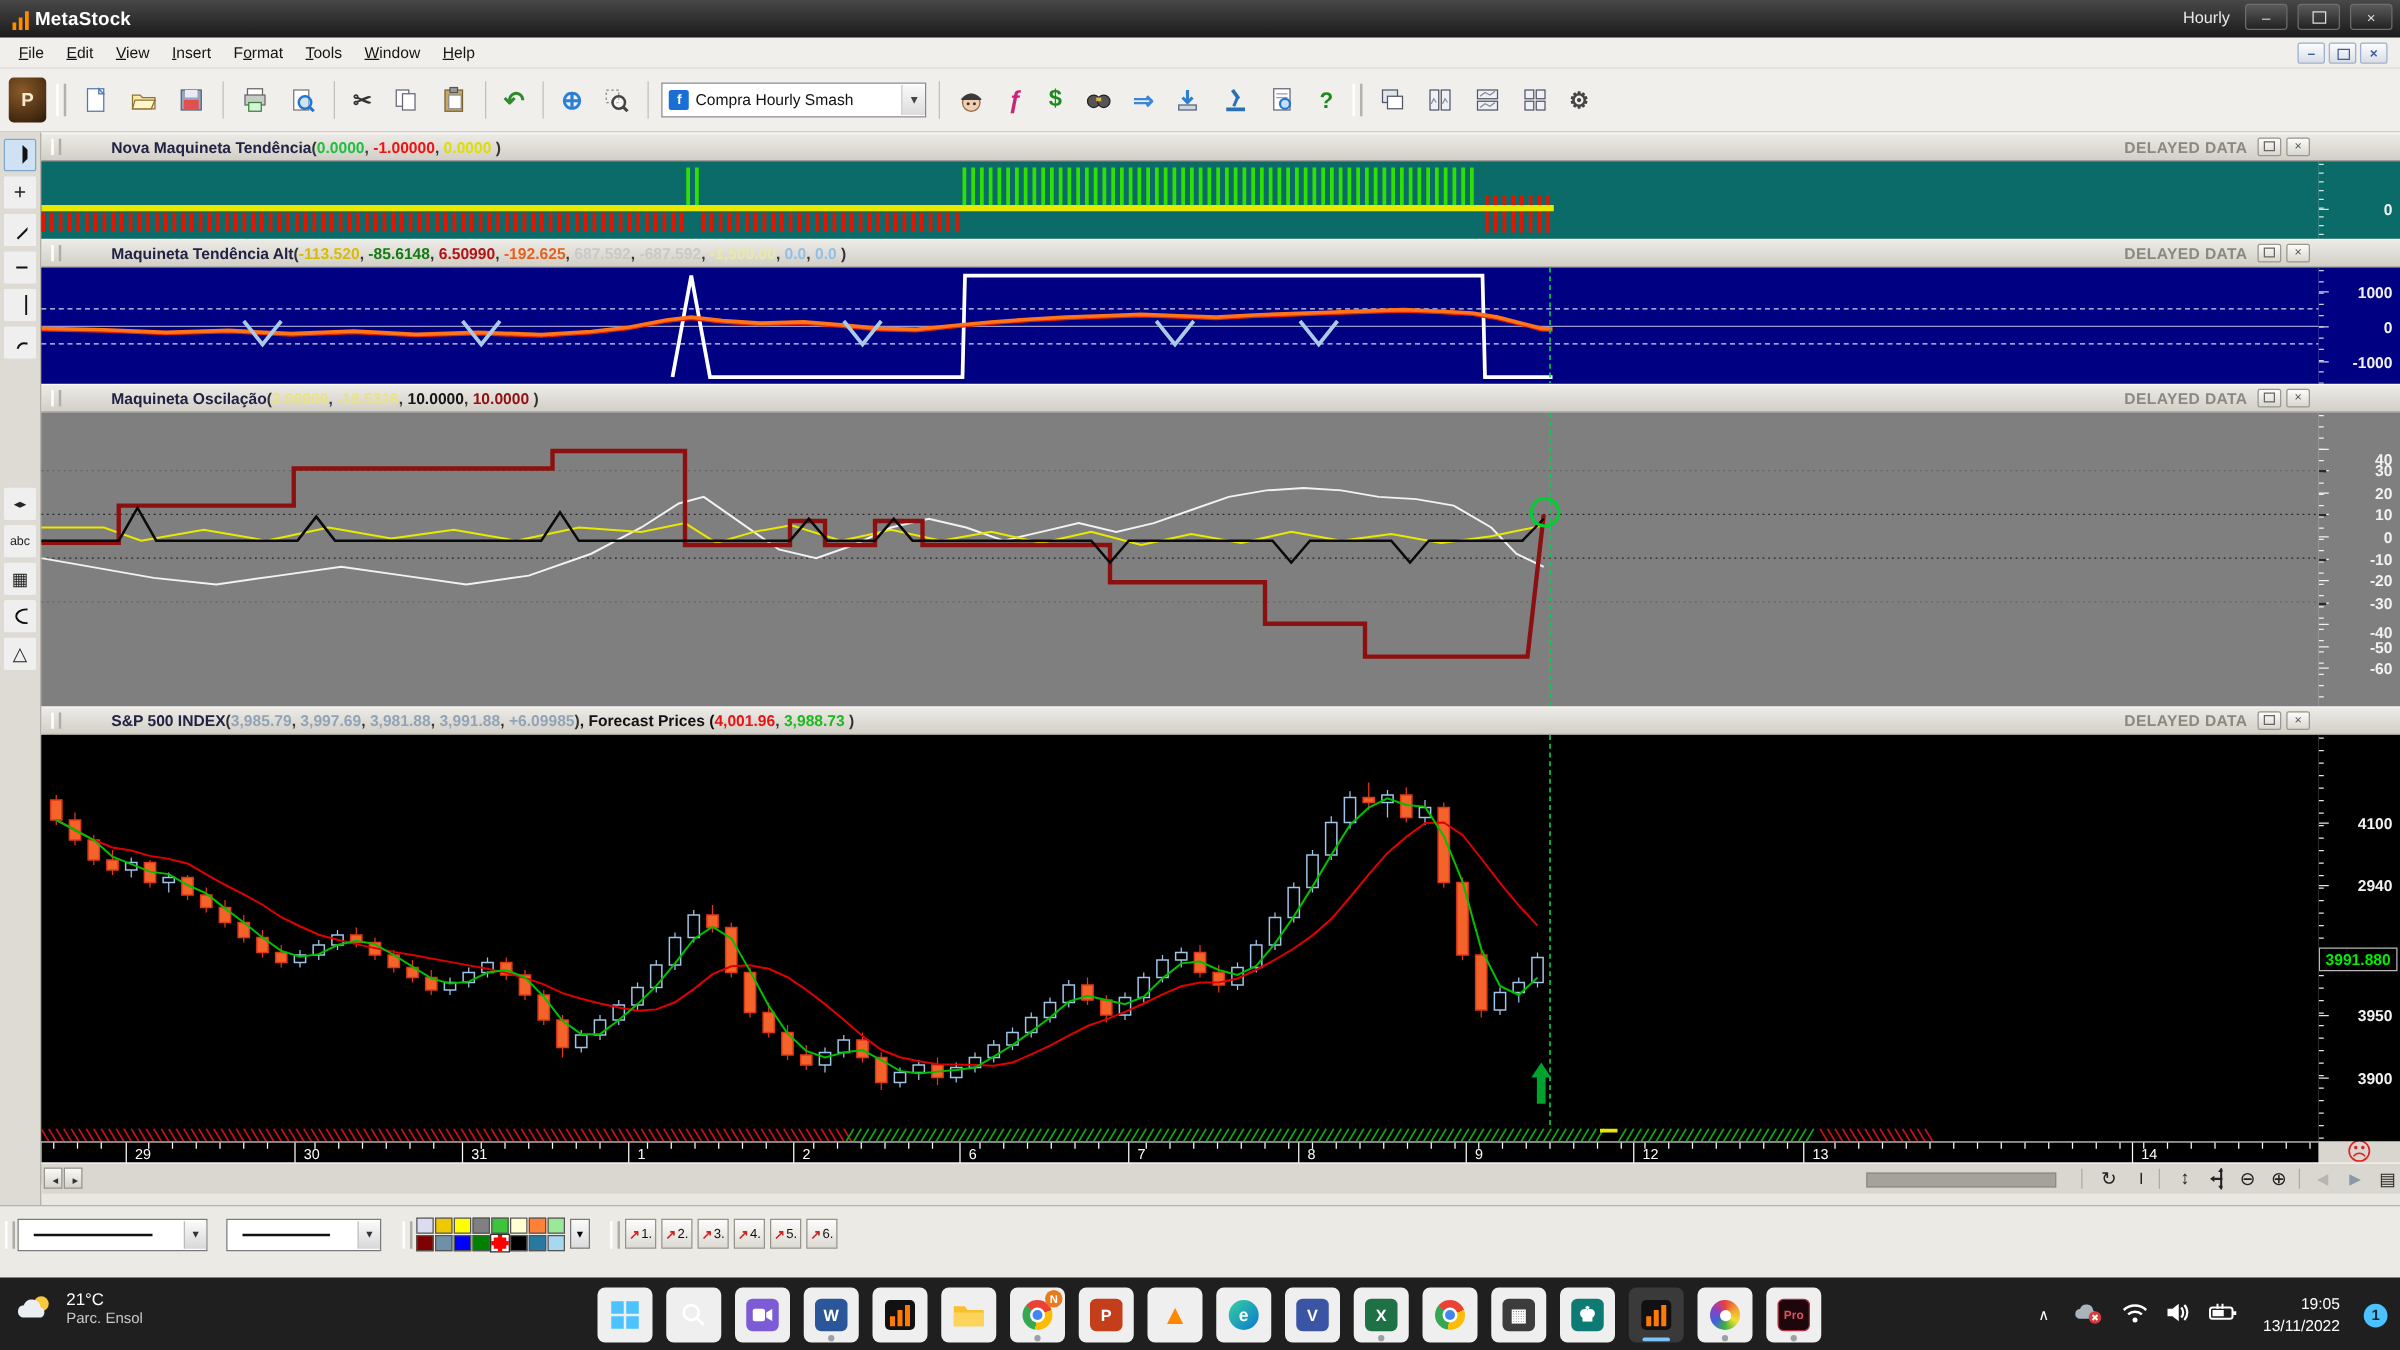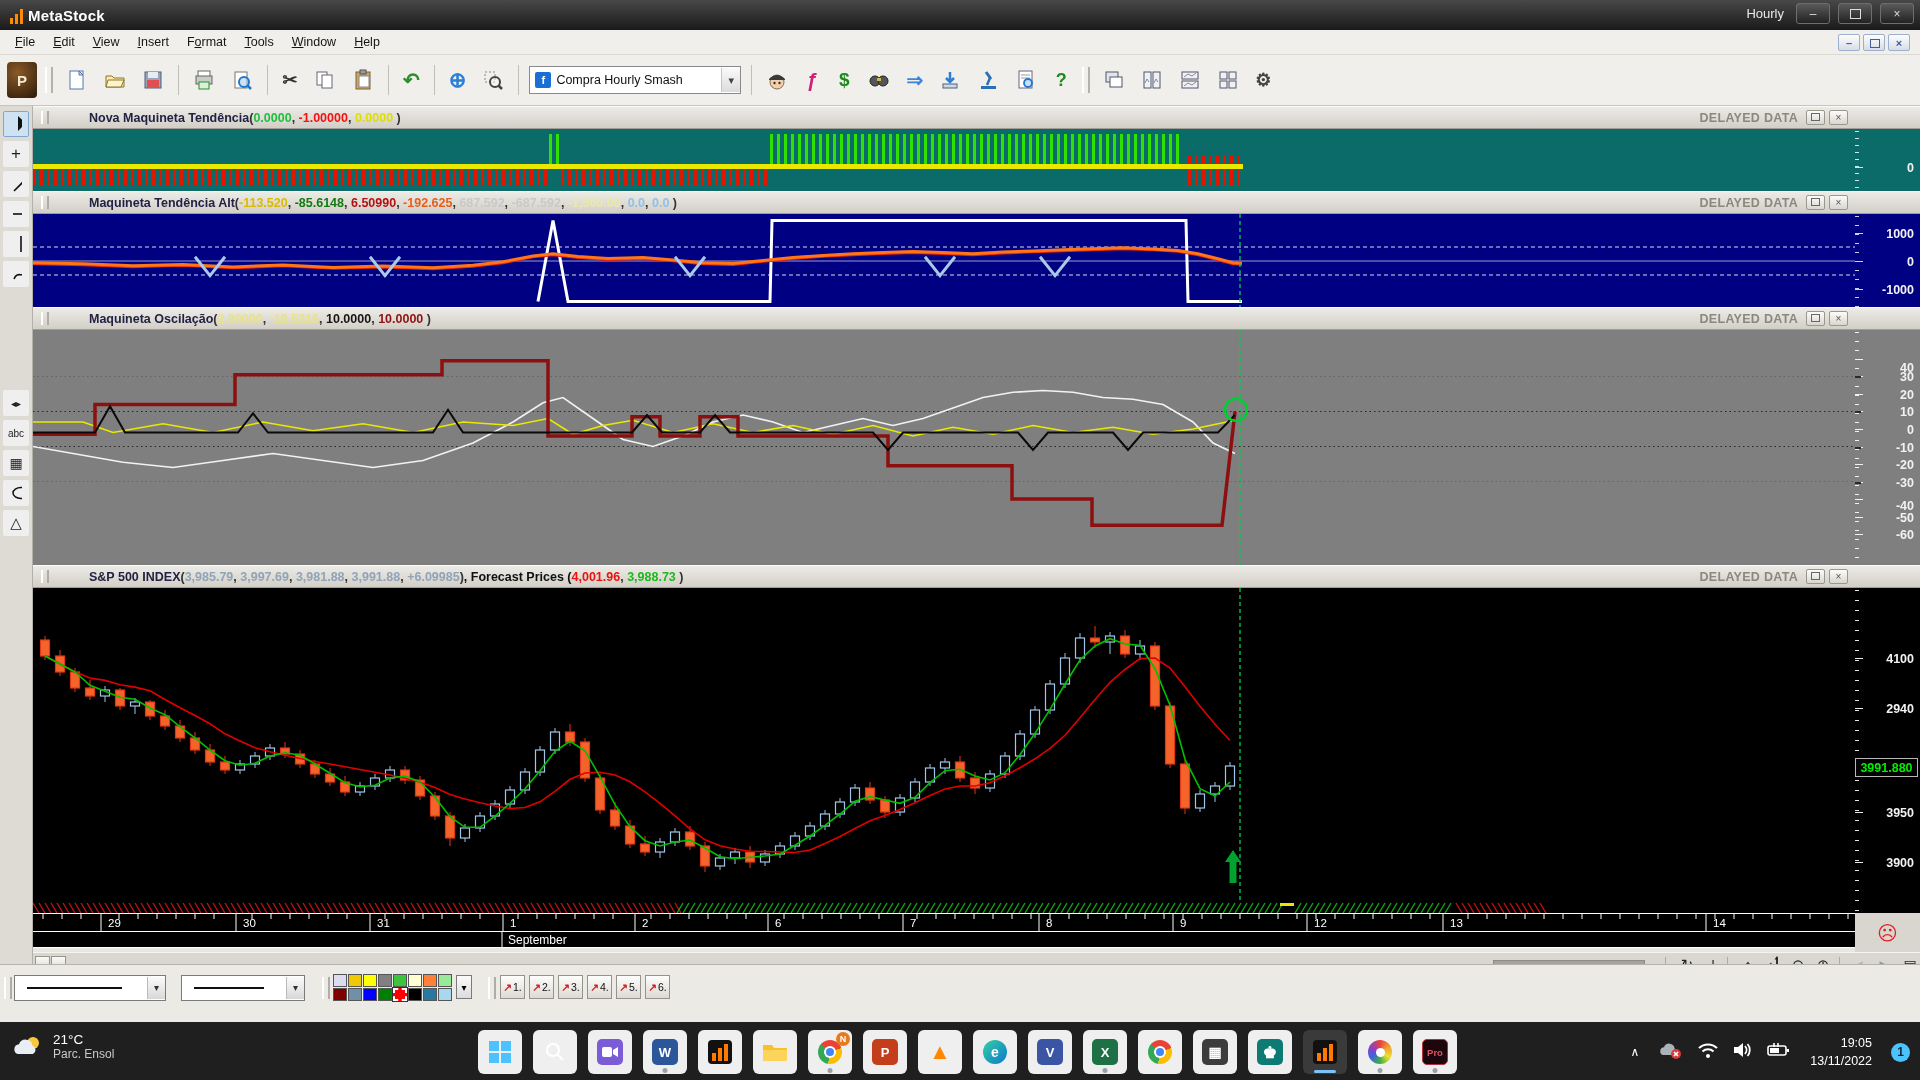--- a/index.html
+++ b/index.html
@@ -53,21 +53,21 @@
   .pb .rbox{display:inline-block;width:7px;height:6px;border:1.5px solid #666;margin-top:2px;}
 
   .pbody{display:flex;}
   .chart-wrap{width:1822px;position:relative;}
   .chart-wrap svg{display:block;}
   .yaxis{width:65px;position:relative;font-size:12.5px;font-weight:bold;overflow:hidden;}
   .alab{position:absolute;right:6px;transform:translateY(-50%);color:#f2f2f2;}
   .tickm{position:absolute;left:0;height:1px;}
   .ptag{position:absolute;left:0;right:2px;height:17px;background:#000;border:1px solid #b8b8b8;color:#00ee00;font-size:12.5px;display:flex;align-items:center;justify-content:center;}
 
-  .dateaxis{height:39px;display:flex;}
+  .dateaxis{height:17px;display:flex;}
   .corner{width:65px;background:#d9d6cf;display:flex;align-items:center;justify-content:center;font-size:20px;color:#e02020;}
 
   .scrollrow{height:24px;background:#dad7d0;border-top:1px solid #f5f4f1;position:relative;}
   .sthumb{position:absolute;top:7px;height:10px;background:#a5a29b;border:1px solid #8e8b84;}
   .sbtn{position:absolute;top:2px;width:22px;height:19px;display:flex;align-items:center;justify-content:center;font-size:13px;color:#222;}
   .snav{position:absolute;top:3px;width:15px;height:17px;background:linear-gradient(#fafaf8,#d5d2cb);border:1px solid #97948d;font-size:9px;color:#333;text-align:center;line-height:16px;}
   .ssep{position:absolute;top:4px;width:1px;height:16px;background:#aeaba4;}
 
   .toolbar2{height:57px;background:#eceae5;border-top:1px solid #b5b2ab;position:relative;}
   .dd{position:absolute;top:10px;height:24px;background:#fff;border:1px solid #7a7a7a;display:flex;align-items:center;}

